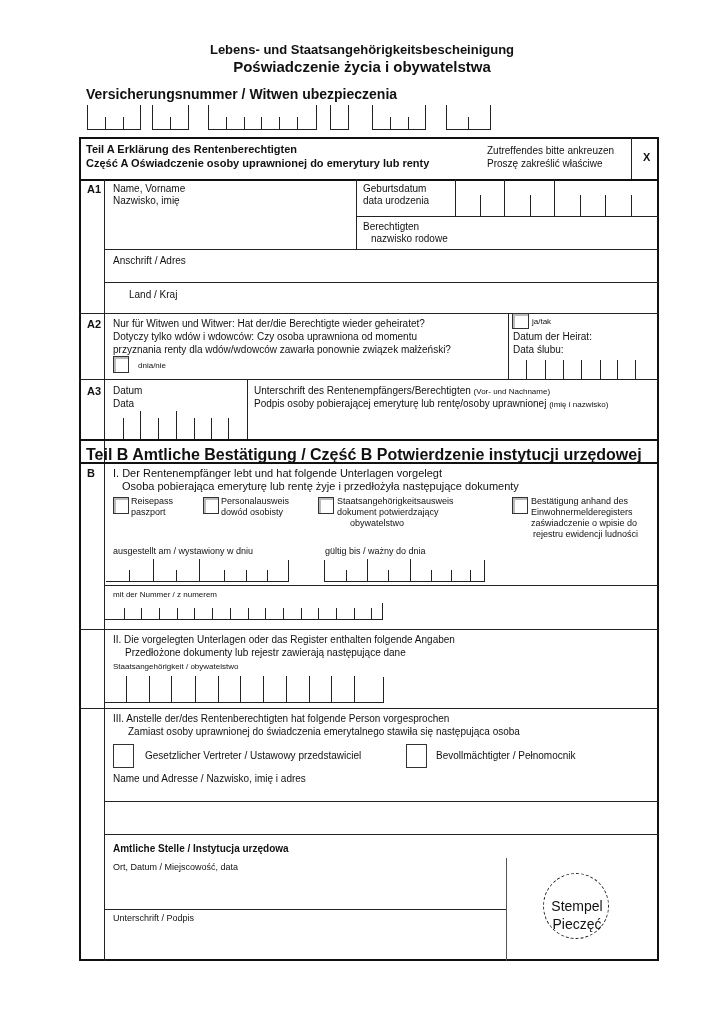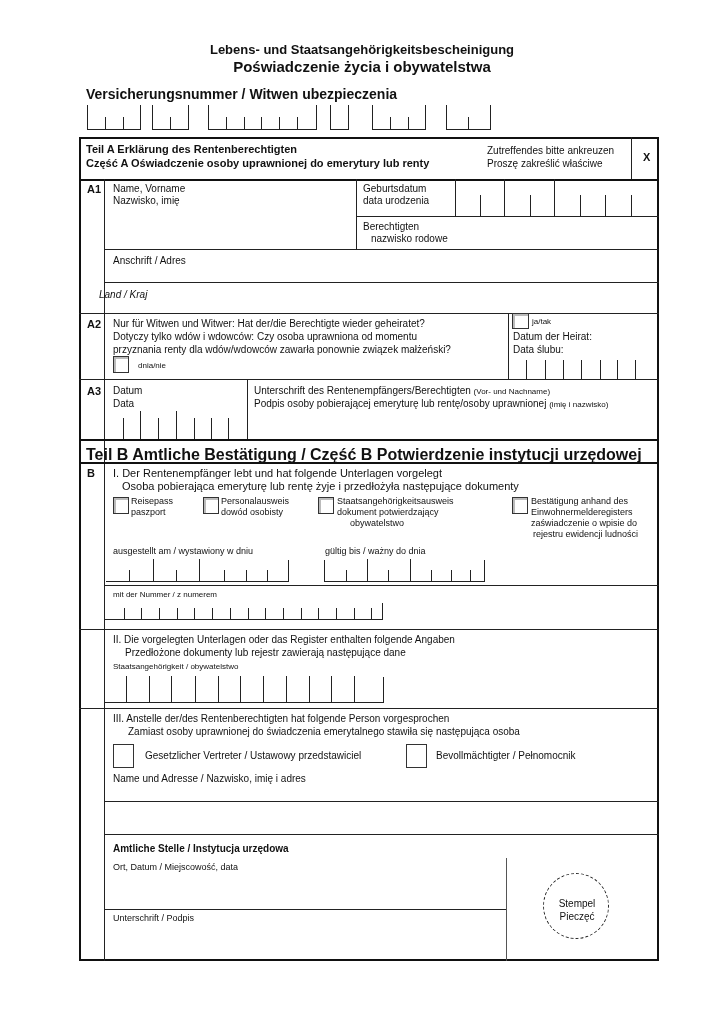--- a/index.html
+++ b/index.html
@@ -17,21 +17,21 @@
   .vl { position: absolute; width: 0; border-left: 1.5px solid #222; }
   .bold { font-weight: bold; }
   .f11 { font-size: 11px; }
   .f10 { font-size: 10px; }
   .f9 { font-size: 9px; }
   .f8 { font-size: 8px; }
   .f12 { font-size: 16px; }
   .cb { position: absolute; border: 1.5px solid #333; box-sizing: border-box; background: #fff; }
   .cb.shadow { box-shadow: inset 2px 2px 0 #bbb; }
   .stamp { position: absolute; left: 543px; top: 873px; width: 66px; height: 66px; border: 1.5px dashed #222; border-radius: 50%; box-sizing: border-box; }
-  .stamp-text { position: absolute; left: 0; width: 66px; top: 24px; text-align: center; font-size: 10px; line-height: 1.25; }
+  .stamp-text { position: absolute; left: 0; width: 66px; top: 24px; text-align: center; font-size: 14px; line-height: 1.25; }
 </style>
 </head>
 <body>
 
 <div class="t title1">Lebens- und Staatsangehörigkeitsbescheinigung</div>
 <div class="t title2">Poświadczenie życia i obywatelstwa</div>
 
 <div class="t vnum-label">Versicherungsnummer / Witwen ubezpieczenia</div>
 <div>
   <div class="comb" style="left:87px;top:105px;width:54px;height:25px;">
@@ -92,21 +92,21 @@
 <div>
   <div class="t f10" style="left:363px;top:221px;">Berechtigten</div>
   <div class="t f10" style="left:363px;top:233px;padding-left:8px;">nazwisko rodowe</div>
 </div>
 <div class="hl" style="left:104px;top:249px;width:555px;"></div>
 <div>
   <div class="t f10" style="left:113px;top:255px;">Anschrift / Adres</div>
 </div>
 <div class="hl" style="left:104px;top:282px;width:555px;"></div>
 <div>
-  <div class="t f10" style="left:99px;top:289px;font-style:italic;">Land / Kraj</div>
+  <div class="t f10" style="left:129px;top:289px;">Land / Kraj</div>
 </div>
 <div class="hl" style="left:79px;top:313px;width:580px;"></div>
 
 <div class="t f11 bold" style="left:87px;top:318px;">A2</div>
 <div class="t f10" style="left:113px;top:318px;">Nur für Witwen und Witwer: Hat der/die Berechtigte wieder geheiratet?</div>
 <div class="t f10" style="left:113px;top:331px;">Dotyczy tylko wdów i wdowców: Czy osoba uprawniona od momentu</div>
 <div class="t f10" style="left:113px;top:344px;"> przyznania renty dla wdów/wdowców zawarła ponownie związek małżeński?</div>
 <div class="cb shadow" style="left:113px;top:356px;width:16px;height:17px;"></div>
 <div class="t f8" style="left:138px;top:361px;">dnia/nie</div>
 <div class="vl" style="left:508px;top:313px;height:66px;"></div>

